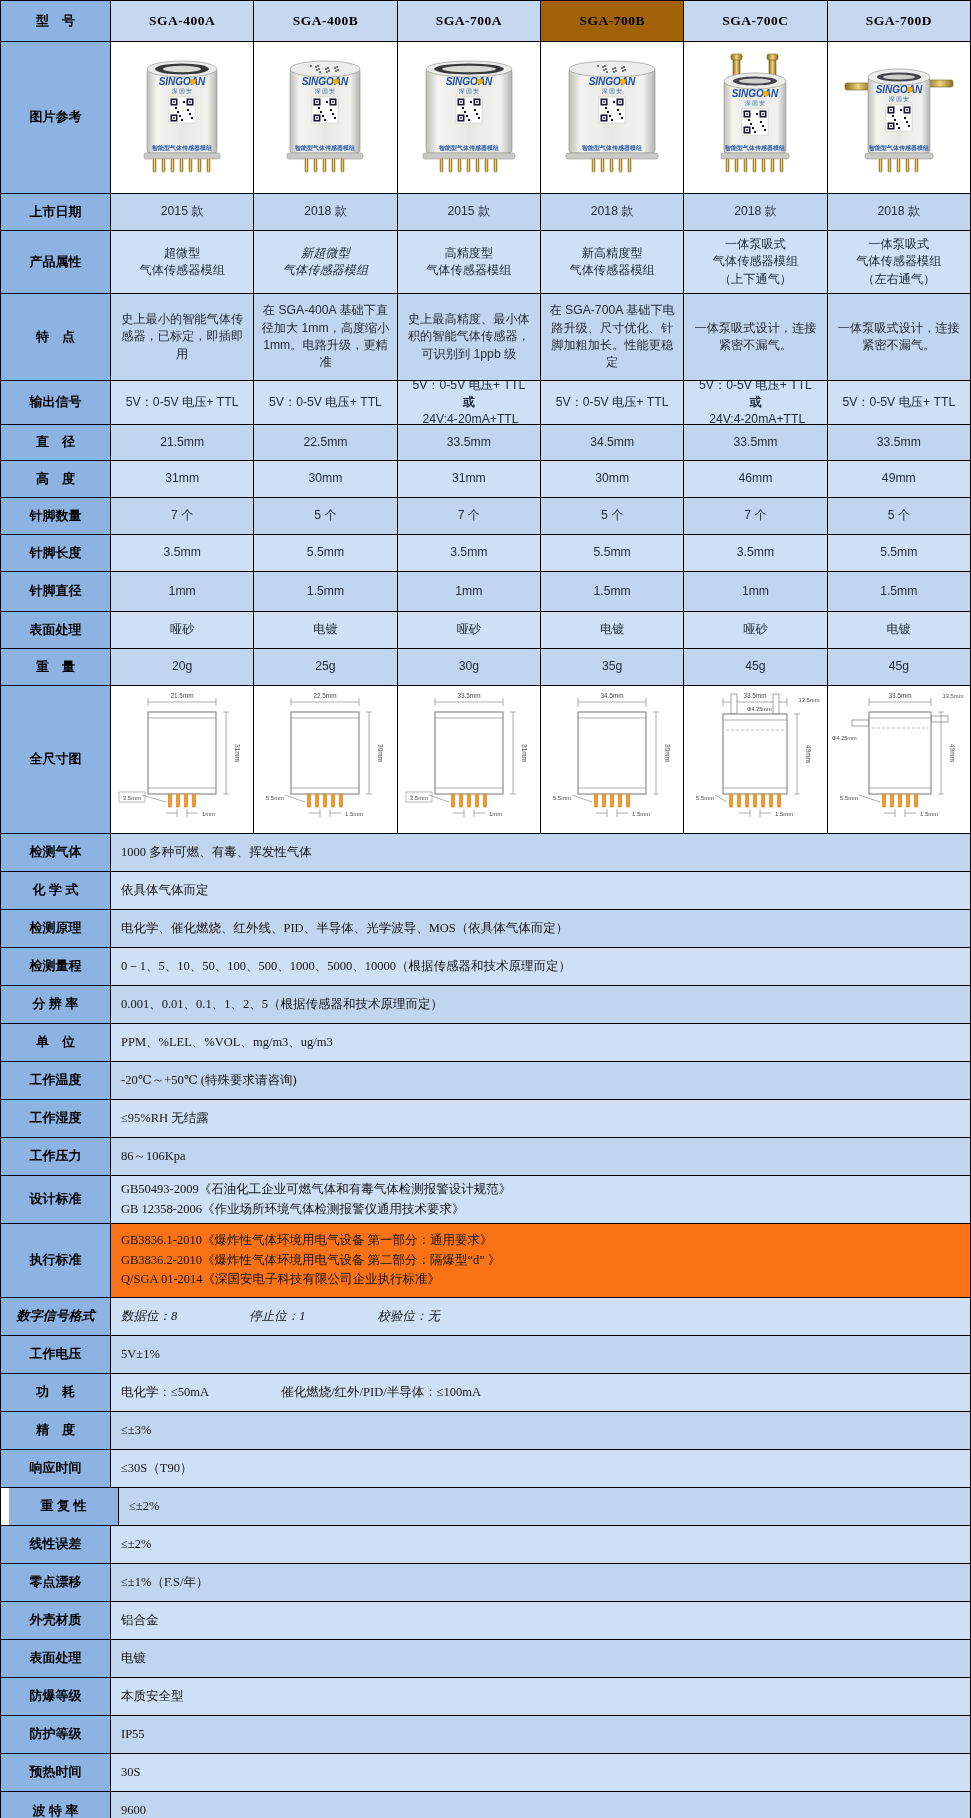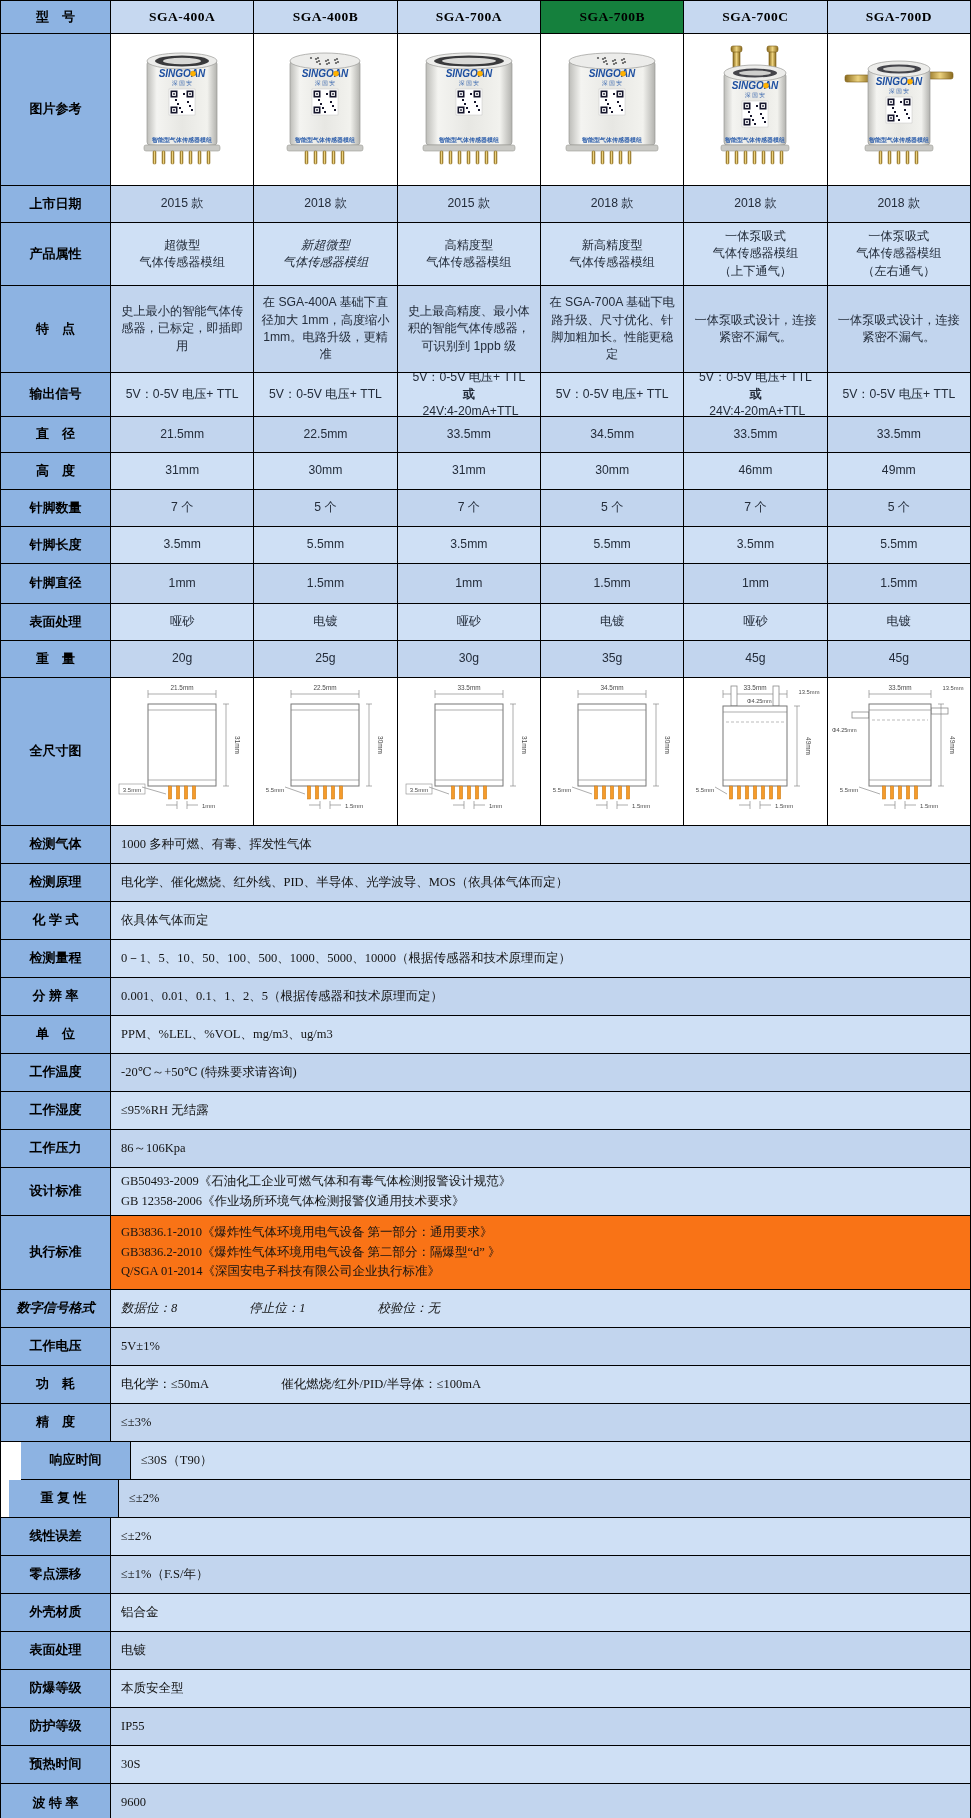--- a/index.html
+++ b/index.html
@@ -29,26 +29,26 @@
     font-size:12.5px; line-height:1.55; color:#141414; text-align:left;
   }
   .seg-wrap{display:flex; flex-direction:row; gap:72px;}
   .ln{white-space:pre-wrap;}
   .b{font-weight:bold;}
 </style>
 </head>
 <body>
 
 <div id="spec-table">
-    <div class="row" style="height: 33px;">
+    <div class="row" style="height: 41px;">
       <div class="cell label-cell">型　号</div>
       <div class="cell data-cell model-cell" style="background: rgb(198, 216, 240);">SGA-400A</div>
       <div class="cell data-cell model-cell" style="background: rgb(198, 216, 240);">SGA-400B</div>
       <div class="cell data-cell model-cell" style="background: rgb(198, 216, 240);">SGA-700A</div>
-      <div class="cell data-cell model-cell" style="background: #15803d; text-align: center;">SGA-700B</div>
+      <div class="cell data-cell model-cell" style="background: #a16207; text-align: center;">SGA-700B</div>
       <div class="cell data-cell model-cell" style="background: rgb(198, 216, 240);">SGA-700C</div>
       <div class="cell data-cell model-cell" style="background: rgb(198, 216, 240);">SGA-700D</div>
     </div>
     <div class="row" style="height: 152px;">
       <div class="cell label-cell">图片参考</div>
       <div class="cell data-cell white-cell">
         <svg width="132" height="142" viewBox="0 0 132 142">
   <defs>
    <linearGradient id="m0" x1="0" y1="0" x2="1" y2="0">
     <stop offset="0" stop-color="#bdbdb9"></stop>
@@ -969,29 +969,29 @@
         </svg>
       </div>
     </div>
     <div class="row" style="height: 38px;">
       <div class="cell label-cell">检测气体</div>
       <div class="cell full-value" style="background: rgb(194, 213, 238);">
         <div class="ln">1000 多种可燃、有毒、挥发性气体</div>
       </div>
     </div>
     <div class="row" style="height: 38px;">
+      <div class="cell label-cell">化 学 式</div>
+      <div class="cell full-value" style="background: rgb(207, 224, 245);">
+        <div class="ln">依具体气体而定</div>
+      </div>
+    </div>
+    <div class="row" style="height: 38px;">
       <div class="cell label-cell">检测原理</div>
       <div class="cell full-value" style="background: rgb(194, 213, 238);">
         <div class="ln">电化学、催化燃烧、红外线、PID、半导体、光学波导、MOS（依具体气体而定）</div>
-      </div>
-    </div>
-    <div class="row" style="height: 38px;">
-      <div class="cell label-cell">化 学 式</div>
-      <div class="cell full-value" style="background: rgb(207, 224, 245);">
-        <div class="ln">依具体气体而定</div>
       </div>
     </div>
     <div class="row" style="height: 38px;">
       <div class="cell label-cell">检测量程</div>
       <div class="cell full-value" style="background: rgb(207, 224, 245);">
         <div class="ln">0－1、5、10、50、100、500、1000、5000、10000（根据传感器和技术原理而定）</div>
       </div>
     </div>
     <div class="row" style="height: 38px;">
       <div class="cell label-cell">分 辨 率</div>
@@ -1062,21 +1062,21 @@
           <div class="ln">催化燃烧/红外/PID/半导体：≤100mA</div>
         </div>
       </div>
     </div>
     <div class="row" style="height: 38px;">
       <div class="cell label-cell">精　度</div>
       <div class="cell full-value" style="background: rgb(194, 213, 238);">
         <div class="ln">≤±3%</div>
       </div>
     </div>
-    <div class="row" style="height: 38px; margin-left: 20px;">
+    <div class="row" style="height: 38px;">
       <div class="cell label-cell">响应时间</div>
       <div class="cell full-value" style="background: rgb(207, 224, 245);">
         <div class="ln">≤30S（T90）</div>
       </div>
     </div>
     <div class="row" style="height: 38px; padding-left: 8px;">
       <div class="cell label-cell">重 复 性</div>
       <div class="cell full-value" style="background: rgb(194, 213, 238);">
         <div class="ln">≤±2%</div>
       </div>

